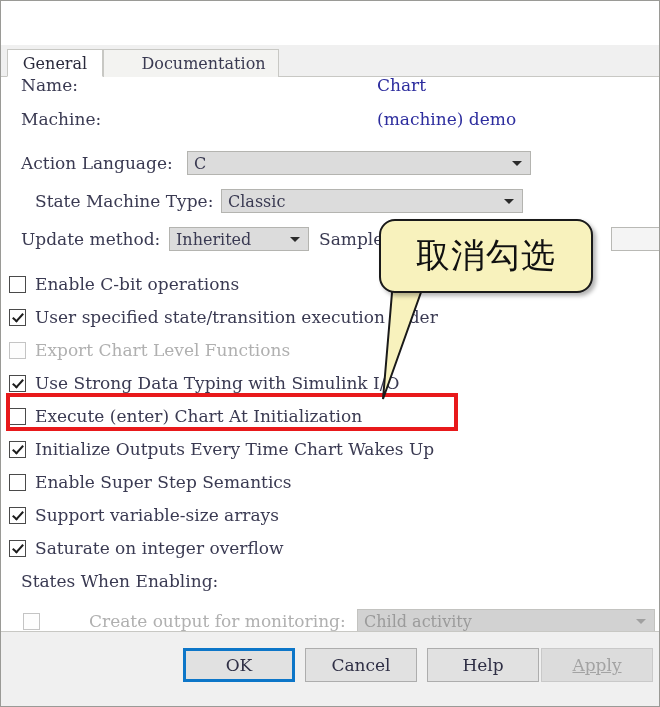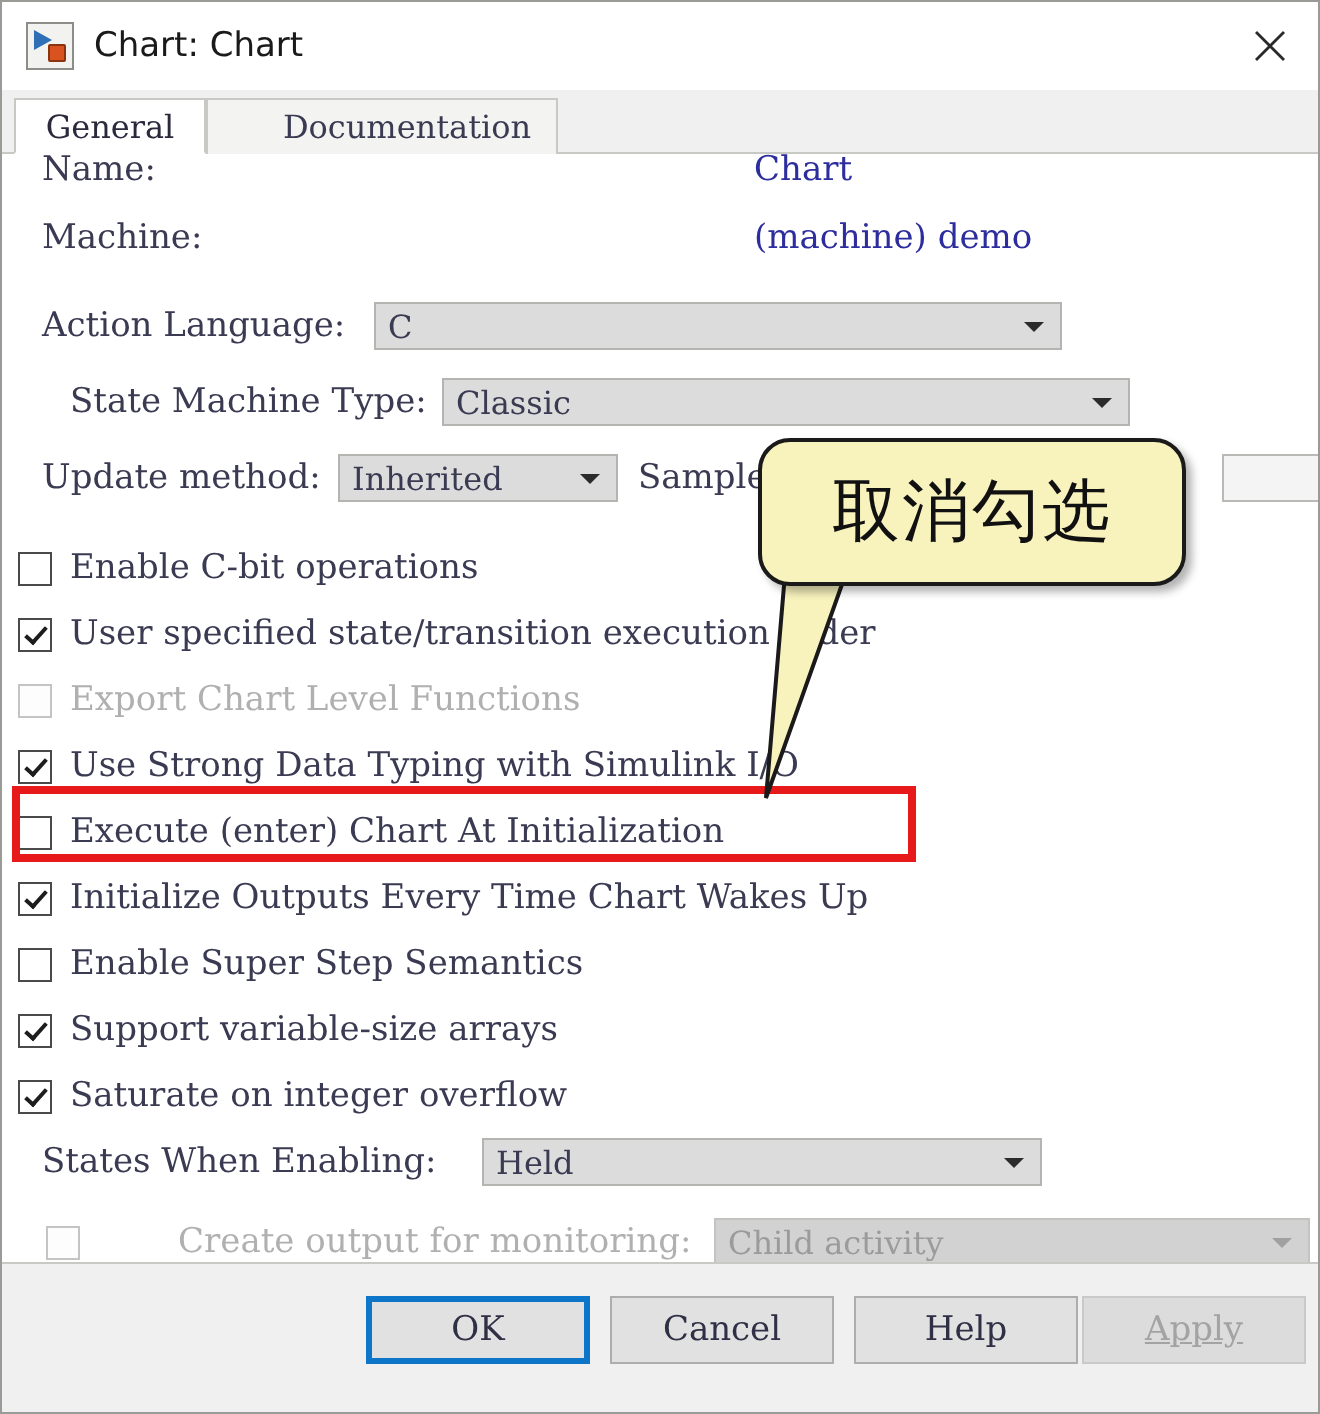--- a/index.html
+++ b/index.html
@@ -297,33 +297,20 @@
   #btn-ok { left: 182px; width: 112px; }
   #btn-cancel { left: 304px; width: 112px; }
   #btn-help { left: 426px; width: 112px; }
   #btn-apply { left: 540px; width: 112px; text-decoration: underline; }
 </style>
 </head>
 <body>
 
 <div id="window">
 
-  <div id="titlebar">
-    <div id="app-icon">
-      <span class="tri"></span>
-      <span class="sq"></span>
-    </div>
-    <div id="title-text">Chart: Chart</div>
-    <div id="close-btn">
-      <svg width="20" height="20" viewBox="0 0 20 20">
-        <line x1="3" y1="3" x2="17" y2="17" stroke="#2a2a2a" stroke-width="1.4"></line>
-        <line x1="17" y1="3" x2="3" y2="17" stroke="#2a2a2a" stroke-width="1.4"></line>
-      </svg>
-    </div>
-  </div>
 
   <div id="tabstrip">
     <div id="tab-general" class="tab selected">
       <span>General</span>
     </div>
     <div id="tab-documentation" class="tab unselected">
       <span>Documentation</span>
     </div>
   </div>
 
@@ -342,21 +329,21 @@
     <div class="row" style="top:72px;height:32px;">
       <span class="lbl" style="position:absolute;left:8px;top:4px;">Action Language:</span>
       <div class="combo" style="position:absolute;left:174px;top:2px;width:344px;">
         <span>C</span>
         <span class="arrow"></span>
       </div>
     </div>
 
     <div class="row" style="top:110px;height:32px;">
       <span class="lbl" style="position:absolute;left:8px;top:4px;margin-left:14px;">State Machine Type:</span>
-      <div class="combo" style="position:absolute;left:208px;top:2px;width:344px;">
+      <div class="combo" style="position:absolute;left:208px;top:2px;width:302px;">
         <span>Classic</span>
         <span class="arrow"></span>
       </div>
     </div>
 
     <div class="row" style="top:148px;height:32px;">
       <span class="lbl" style="position:absolute;left:8px;top:4px;">Update method:</span>
       <div class="combo" style="position:absolute;left:156px;top:2px;width:140px;">
         <span>Inherited</span>
         <span class="arrow"></span>
@@ -405,24 +392,20 @@
       <span class="cb-label">Support variable-size arrays</span>
     </div>
 
     <div class="cb-row" style="top:460px;justify-content:flex-end;">
       <span class="cbox checked"></span>
       <span class="cb-label">Saturate on integer overflow</span>
     </div>
 
     <div class="row" style="top:490px;height:32px;">
       <span class="lbl" style="position:absolute;left:8px;top:4px;">States When Enabling:</span>
-      <div class="combo" style="position:absolute;left:228px;top:2px;width:280px;">
-        <span>Held</span>
-        <span class="arrow"></span>
-      </div>
     </div>
 
     <div class="row" style="top:530px;height:32px;">
       <span class="cbox disabled" style="position:absolute;left:10px;top:6px;"></span>
       <span class="cb-label disabled" style="position:absolute;left:36px;top:4px;margin-left:40px;">Create output for monitoring:</span>
       <div class="combo disabled" style="position:absolute;left:344px;top:2px;width:298px;">
         <span>Child activity</span>
         <span class="arrow"></span>
       </div>
     </div>

